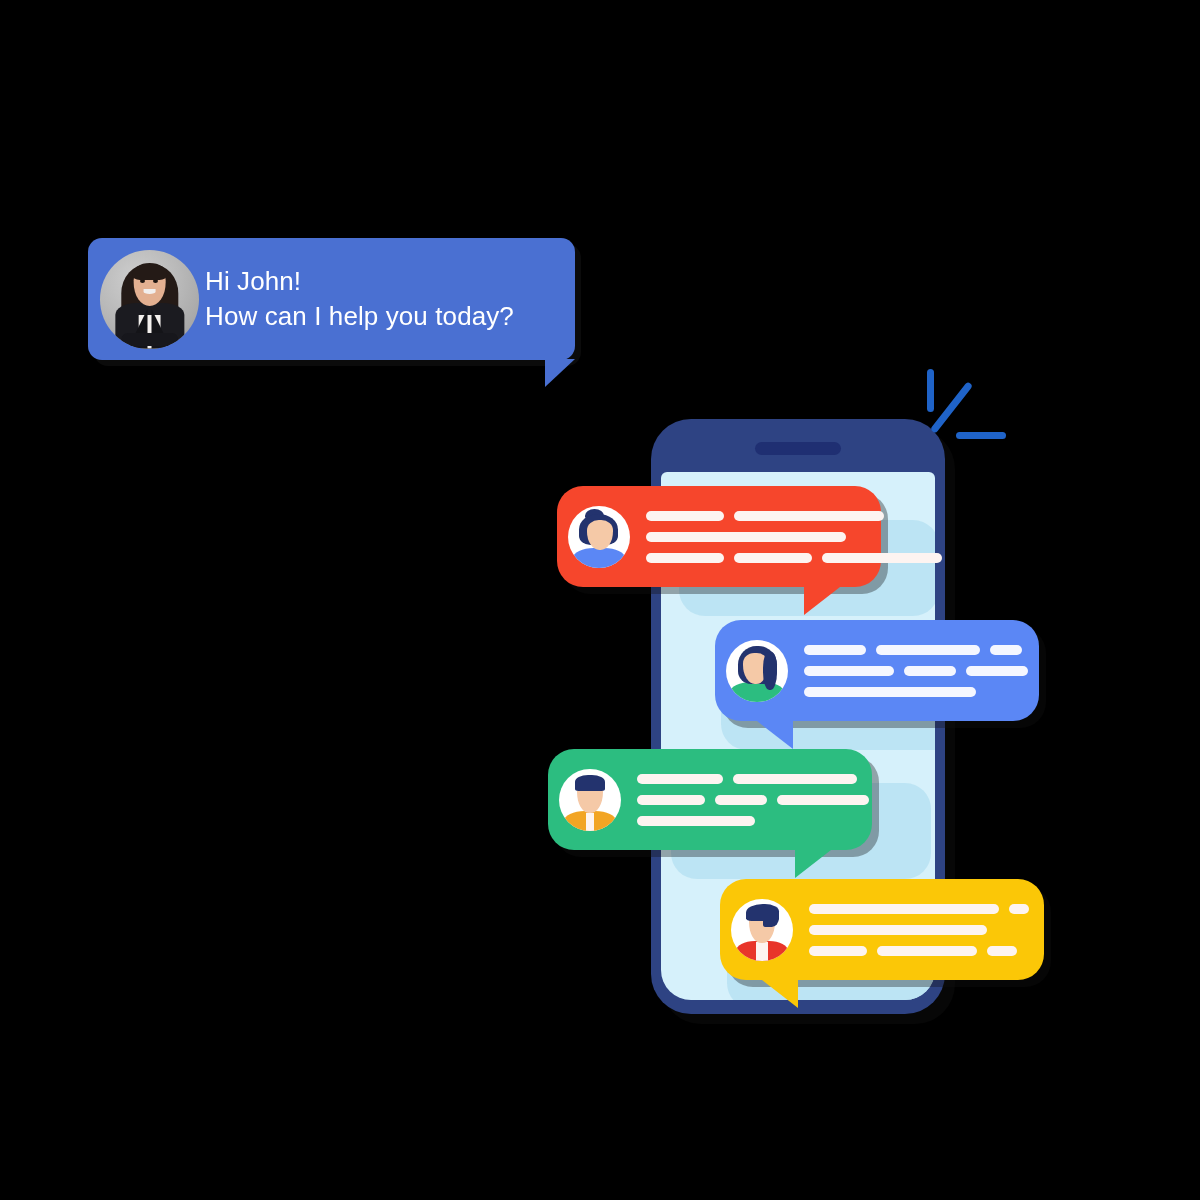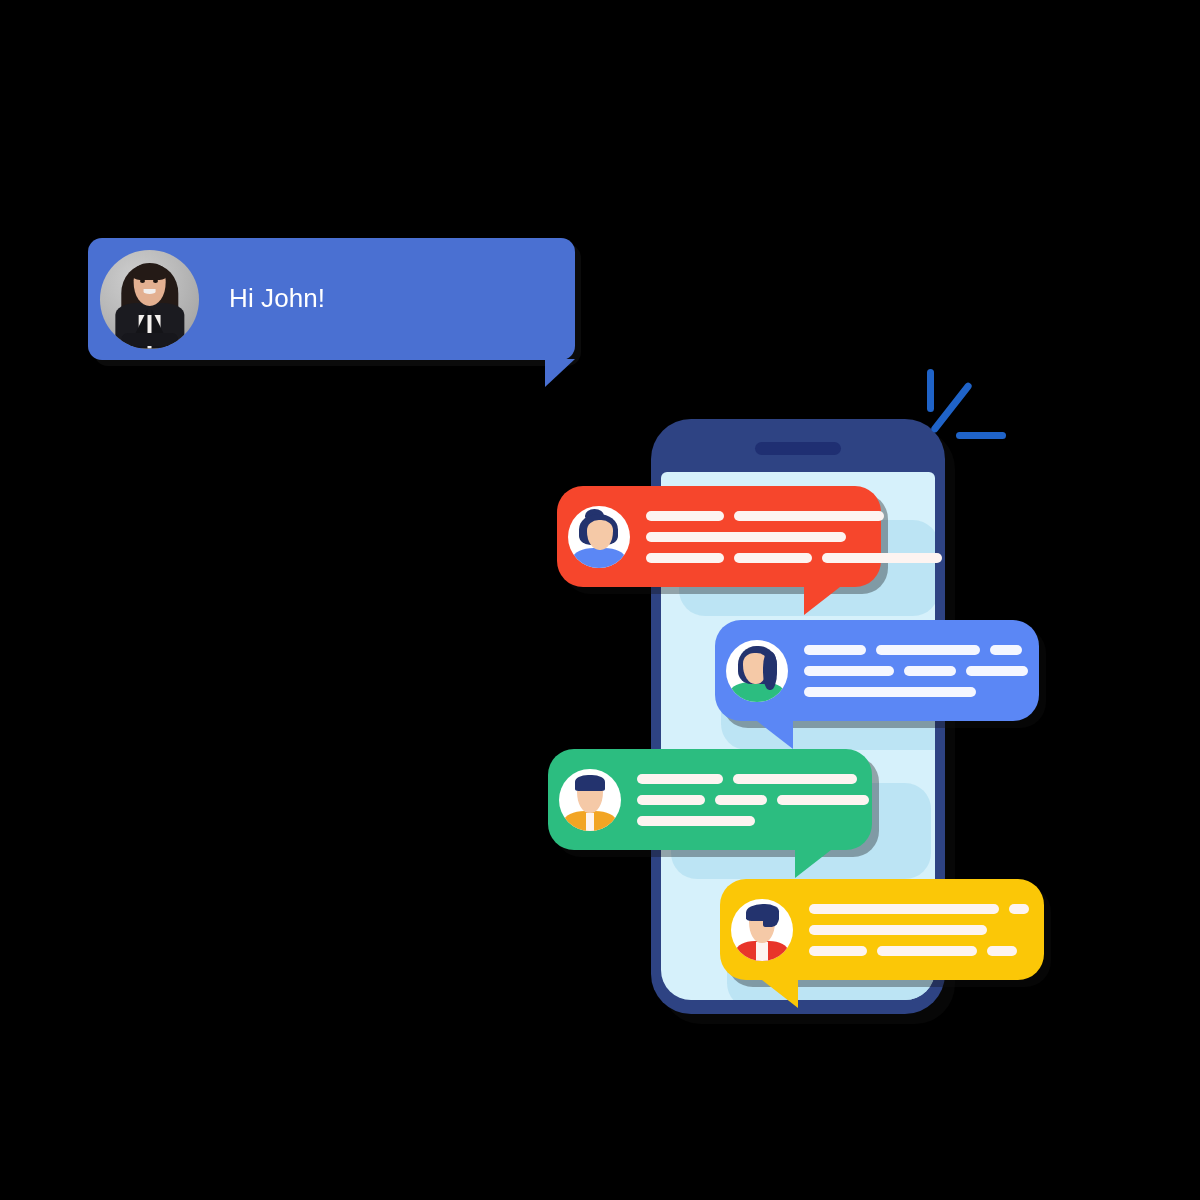--- a/index.html
+++ b/index.html
@@ -103,21 +103,21 @@
   .ph-lapel-r { right: 28%; clip-path: polygon(0 0, 100% 100%, 0 100%); }
   .ph-arms {
     position: absolute; left: 50%; bottom: 3%;
     width: 58%; height: 13%;
     transform: translateX(-50%);
     background: #17171c;
     border-radius: 8px;
   }
 
   #hero-text {
-    margin-left: 30px;
+    margin-left: 6px;
     color: #ffffff;
     line-height: 1.36;
   }
   #hero-text .line {
     font-size: 26px;
     letter-spacing: 0.1px;
     white-space: nowrap;
   }
 
   
@@ -300,20 +300,21 @@
       <div class="ph-arms"></div>
       <div class="ph-face"></div>
       <div class="ph-eye l"></div>
       <div class="ph-eye r"></div>
       <div class="ph-smile"></div>
       <div class="ph-hair-front"></div>
     </div>
 
     <div id="hero-text">
       <div class="line">Hi John!</div>
+      <div class="line">How can I help you today?</div>
     </div>
   </div>
 
   <div id="phone">
     <div id="phone-notch"></div>
     <div id="phone-screen">
       <div class="screen-shadow" style="left:18px;  top:48px;  width:260px; height:96px;"></div>
       <div class="screen-shadow" style="left:60px;  top:182px; width:240px; height:96px;"></div>
       <div class="screen-shadow" style="left:10px;  top:311px; width:260px; height:96px;"></div>
       <div class="screen-shadow" style="left:66px;  top:441px; width:240px; height:96px;"></div>

